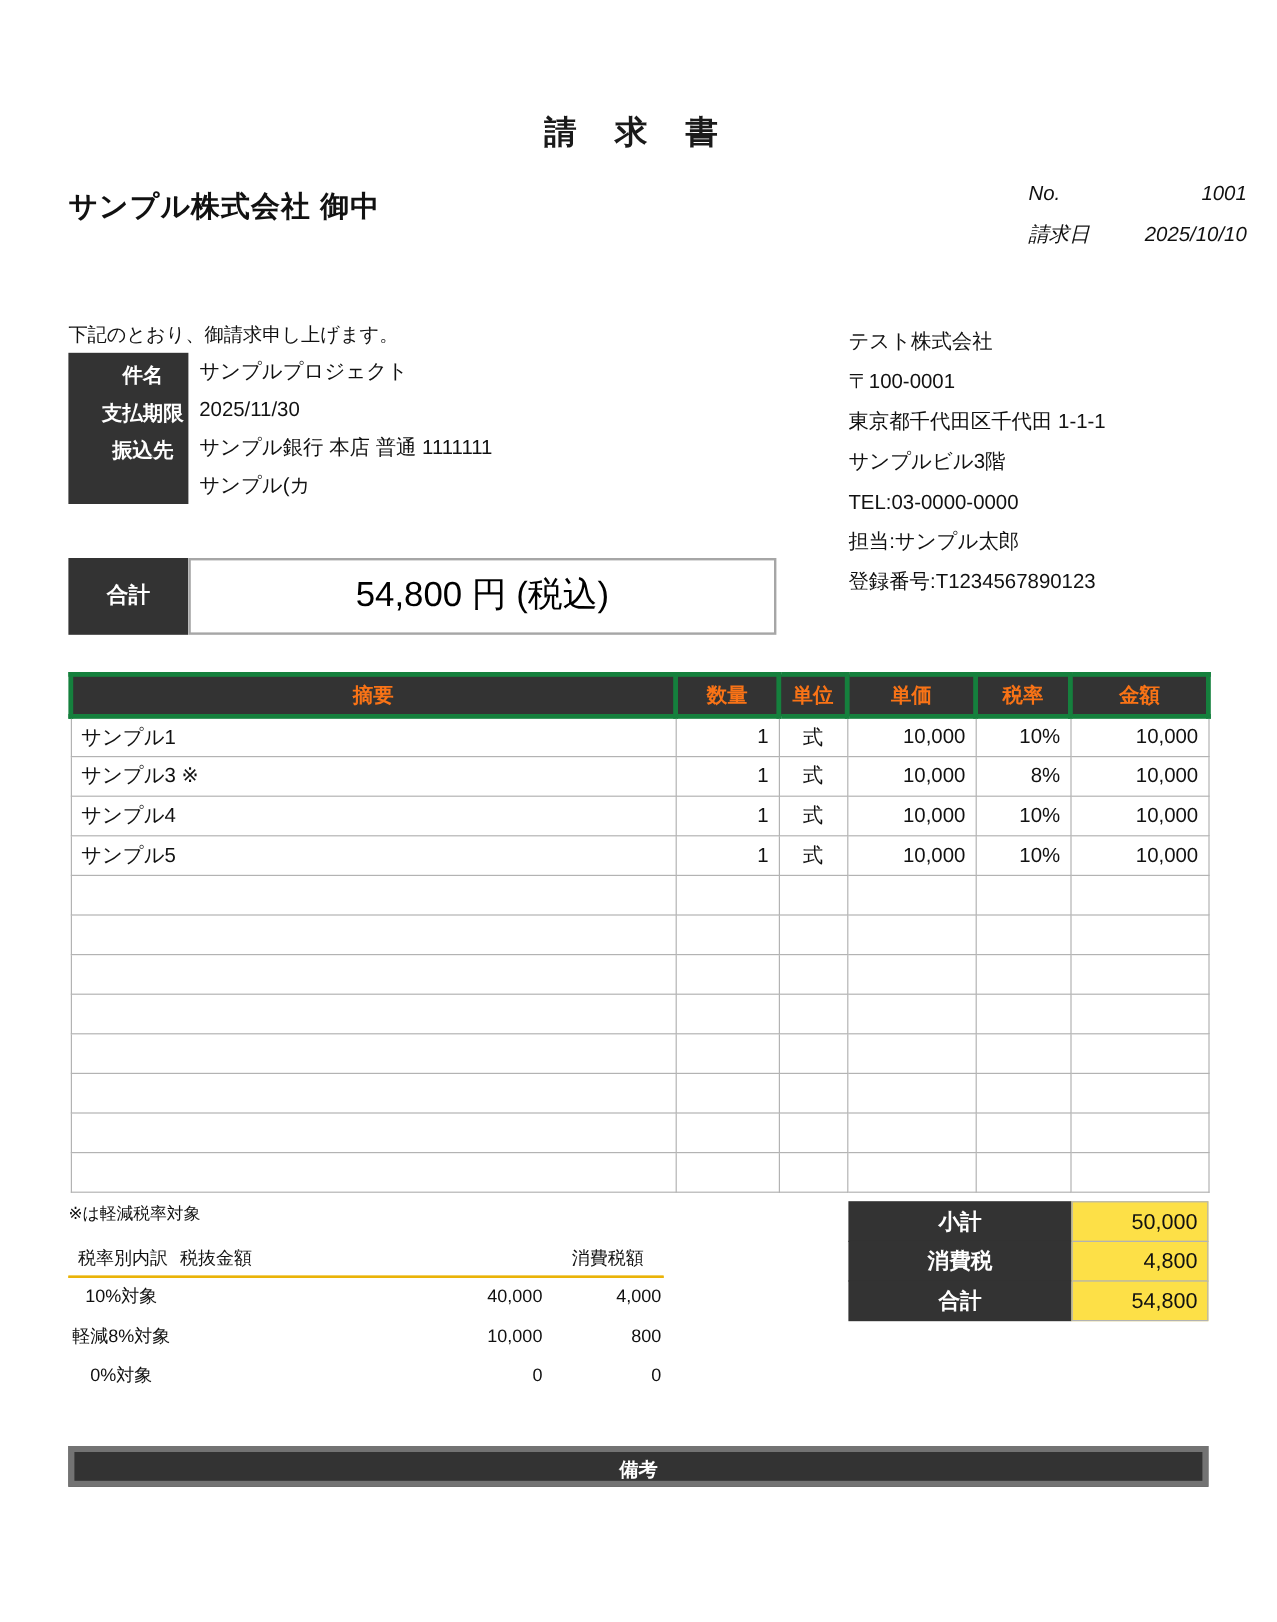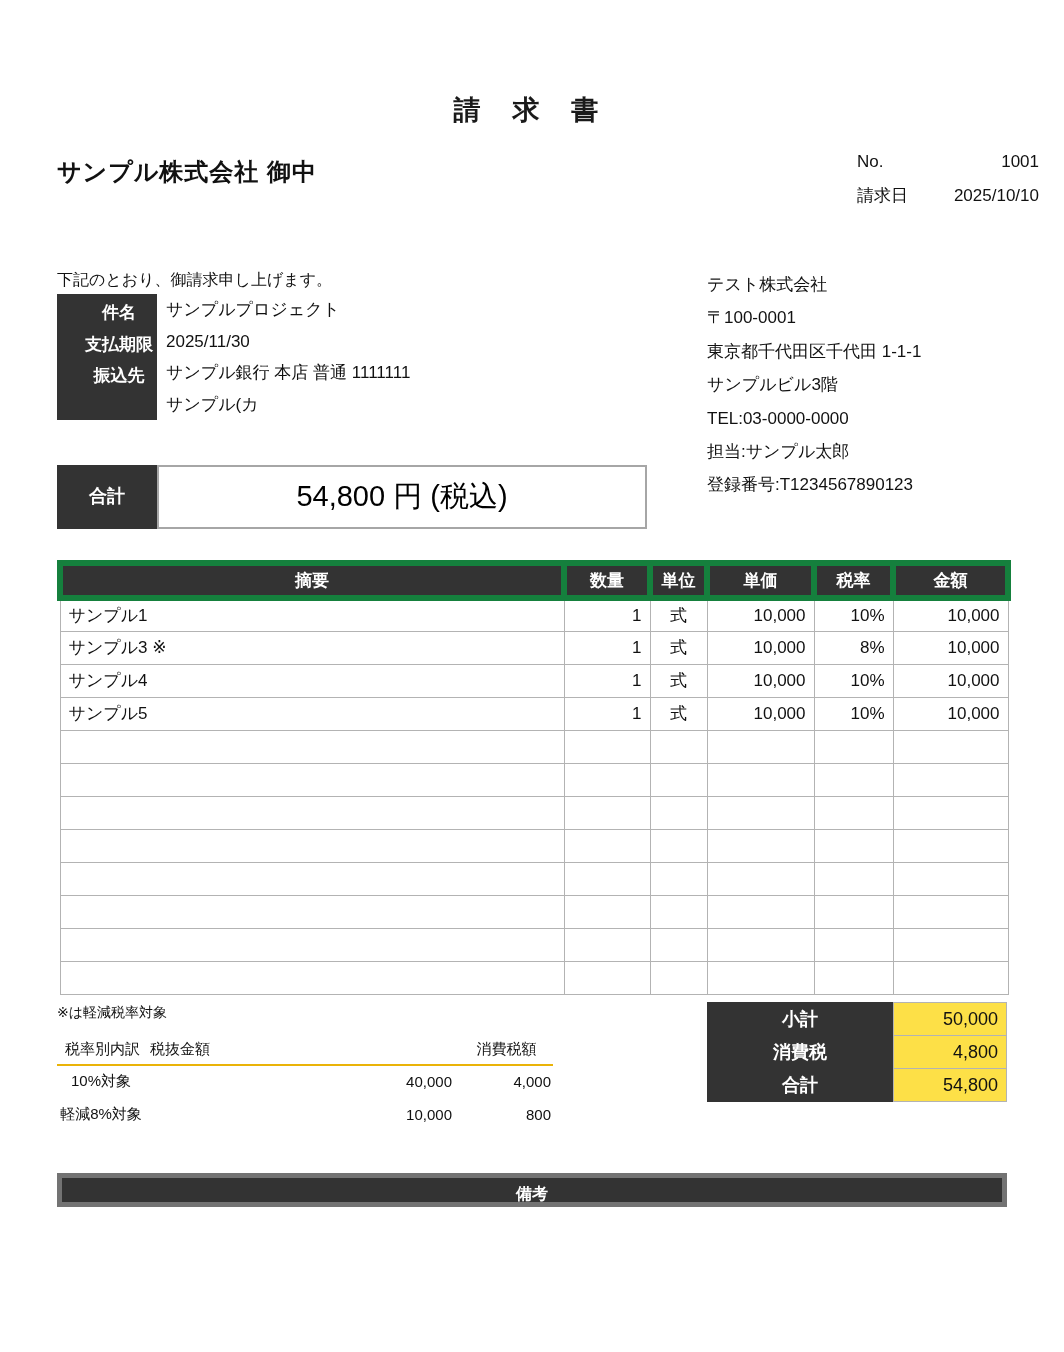--- a/index.html
+++ b/index.html
@@ -23,21 +23,21 @@
   }
 
   
   .header-row {
     display: flex;
     justify-content: space-between;
     align-items: flex-start;
     margin: 20px 25px 0 57px;
   }
   .recipient { font-size: 24px; font-weight: bold; margin-top: 8px; letter-spacing: 1px; }
-  .meta-block { width: 182px; margin-top: 2px; }
+  .meta-block { width: 182px; margin-top: 2px; font-style: italic; }
   .meta-row { display: flex; justify-content: space-between; font-size: 17px; line-height: 24px; margin-bottom: 10px; }
   .meta-label { color: #111; }
   .meta-value { text-align: right; }
 
   
   .columns { display: flex; justify-content: space-between; margin: 50px 57px 0 57px; }
   .col-left { width: 590px; }
   .col-right { width: 300px; font-size: 17px; }
   .col-right .issuer-line { line-height: 33.4px; white-space: nowrap; }
 
@@ -69,24 +69,24 @@
 
   
   table.items {
     margin: 31px 57px 0 57px;
     width: 948px;
     border-collapse: collapse;
     table-layout: fixed;
     border: 1px solid #8c8c8c;
   }
   table.items thead th {
-    background: #333333; color: #ffffff;
+    background: #333333; color: #f97316;
     font-size: 17px; font-weight: bold;
     height: 35px; text-align: center;
-    border: 6px solid #15803d;
+    border: 4px solid #15803d;
   }
   table.items tbody td {
     border: 1px solid #b3b3b3;
     height: 33px; font-size: 17px;
     padding: 0 8px; background: #fff;
     overflow: hidden; white-space: nowrap;
   }
   .al { text-align: left; }
   .ar { text-align: right; }
   .ac { text-align: center; }
@@ -328,20 +328,25 @@
           <tr>
             <td class="c1">10%対象</td>
             <td class="c2">40,000</td>
             <td class="c3">4,000</td>
           </tr>
           <tr>
             <td class="c1">軽減8%対象</td>
             <td class="c2">10,000</td>
             <td class="c3">800</td>
           </tr>
+          <tr>
+            <td class="c1">0%対象</td>
+            <td class="c2">0</td>
+            <td class="c3">0</td>
+          </tr>
         </tbody>
       </table>
     </div>
 
     <div class="summary-block">
       <div class="summary-row">
         <div class="summary-label">小計</div>
         <div class="summary-value">50,000</div>
       </div>
       <div class="summary-row">

